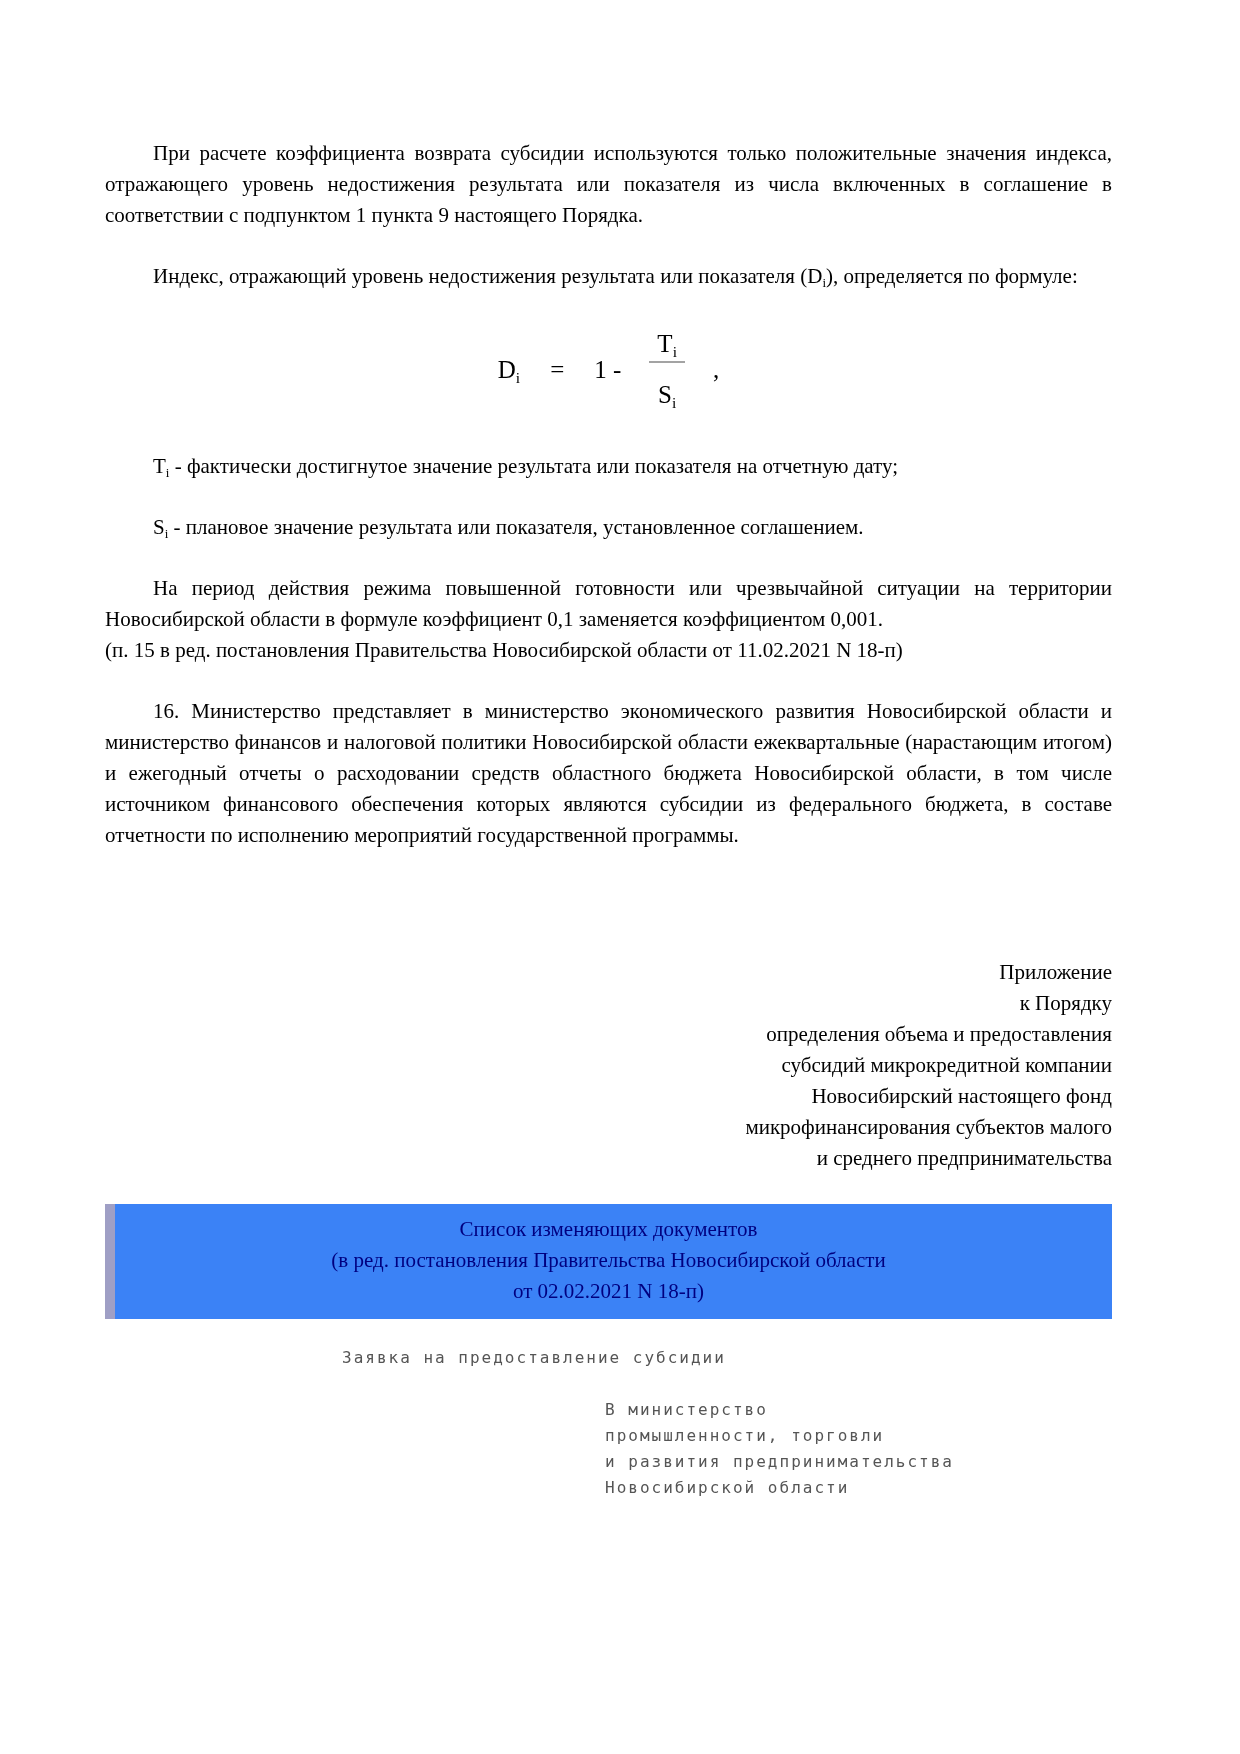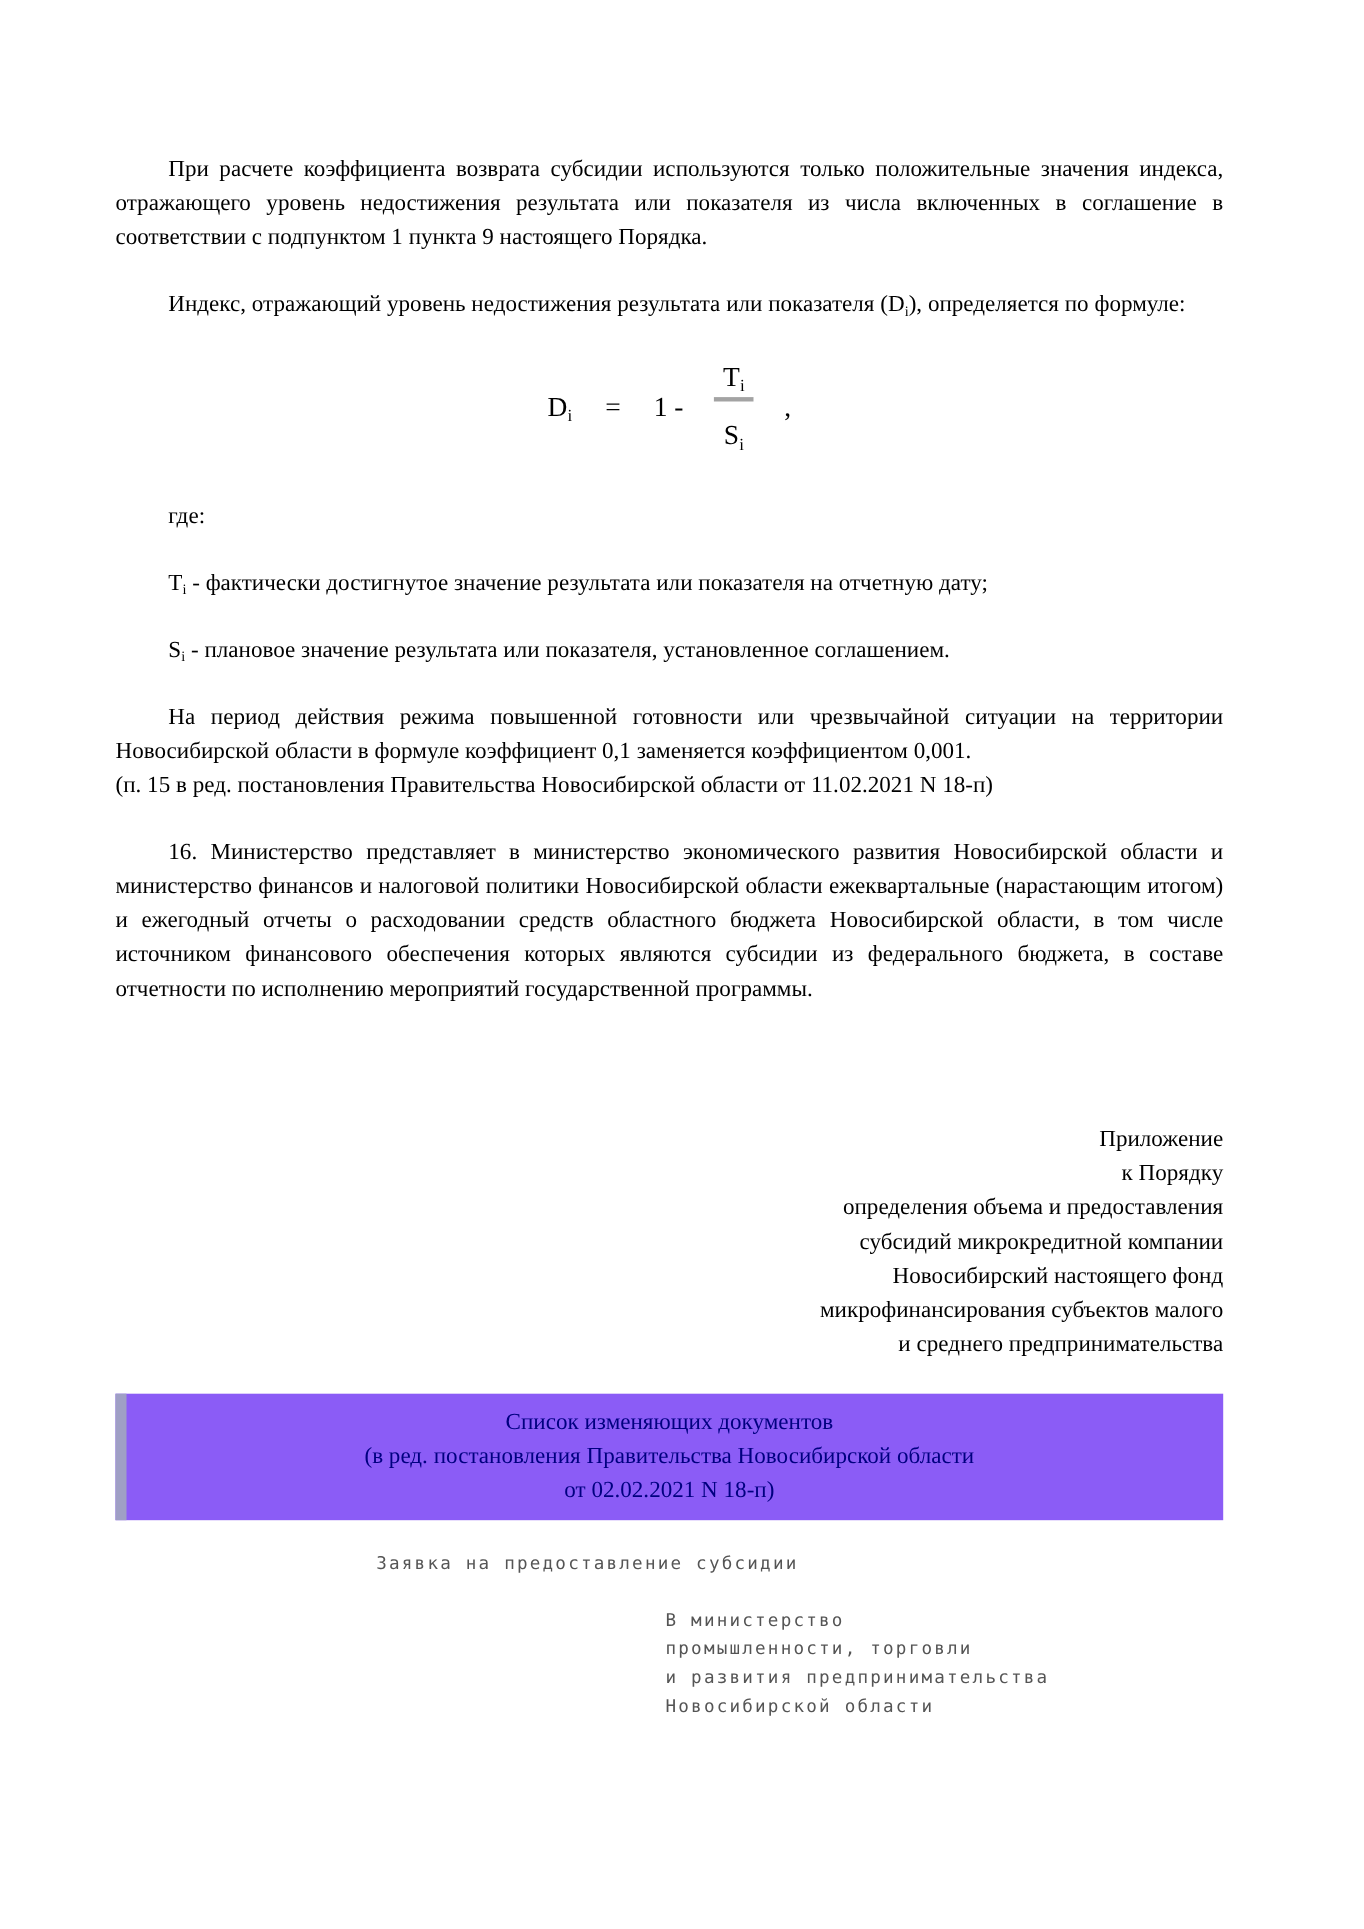--- a/index.html
+++ b/index.html
@@ -41,21 +41,21 @@
     gap: 20px;
   }
   .formula .f-item { padding: 0 5px; }
   .frac {
     display: inline-flex;
     flex-direction: column;
     align-items: center;
     margin: 0 3px;
   }
   .frac .num {
-    border-bottom: 4px solid #a3a3a3;
+    border-bottom: 2px solid #a3a3a3;
     padding: 0 8px 3px 8px;
   }
   .frac .den { padding: 18px 8px 0 8px; }
   
   .appendix {
     margin-top: 106px;
     font-size: 21px;
     line-height: 31px;
     text-align: right;
   }
@@ -94,21 +94,20 @@
     <span class="f-item"><span>D</span><sub>i</sub></span>
     <span class="f-item">=</span>
     <span class="f-item">1 -</span>
     <span class="frac">
       <span class="num"><span>T</span><sub>i</sub></span>
       <span class="den"><span>S</span><sub>i</sub></span>
     </span>
     <span class="f-item">,</span>
   </div>
 
-  <p class="para">где:</p>
 
   <p class="para"><span>T</span><sub>i</sub><span> - фактически достигнутое значение результата или показателя на отчетную дату;</span></p>
 
   <p class="para"><span>S</span><sub>i</sub><span> - плановое значение результата или показателя, установленное соглашением.</span></p>
 
   <div>
     <p class="para">На период действия режима повышенной готовности или чрезвычайной ситуации на территории Новосибирской области в формуле коэффициент 0,1 заменяется коэффициентом 0,001.</p>
     <p class="para no-indent" style="margin-top:0;">(п. 15 в ред. постановления Правительства Новосибирской области от 11.02.2021 N 18-п)</p>
   </div>
 
@@ -117,21 +116,21 @@
   <div class="appendix">
     <div>Приложение</div>
     <div>к Порядку</div>
     <div>определения объема и предоставления</div>
     <div>субсидий микрокредитной компании</div>
     <div>Новосибирский настоящего фонд</div>
     <div>микрофинансирования субъектов малого</div>
     <div>и среднего предпринимательства</div>
   </div>
 
-  <div class="info-box" style="background: #8b5cf6; border-left-color: rgb(159, 159, 197); color: rgb(0, 0, 128);">
+  <div class="info-box" style="background: #3b82f6; border-left-color: rgb(159, 159, 197); color: rgb(0, 0, 128);">
     <div>Список изменяющих документов</div>
     <div>(в ред. постановления Правительства Новосибирской области</div>
     <div>от 02.02.2021 N 18-п)</div>
   </div>
 
   <div class="mono application-line">Заявка на предоставление субсидии</div>
 
   <div class="mono ministry-block">
     <div>В министерство</div>
     <div>промышленности, торговли</div>

